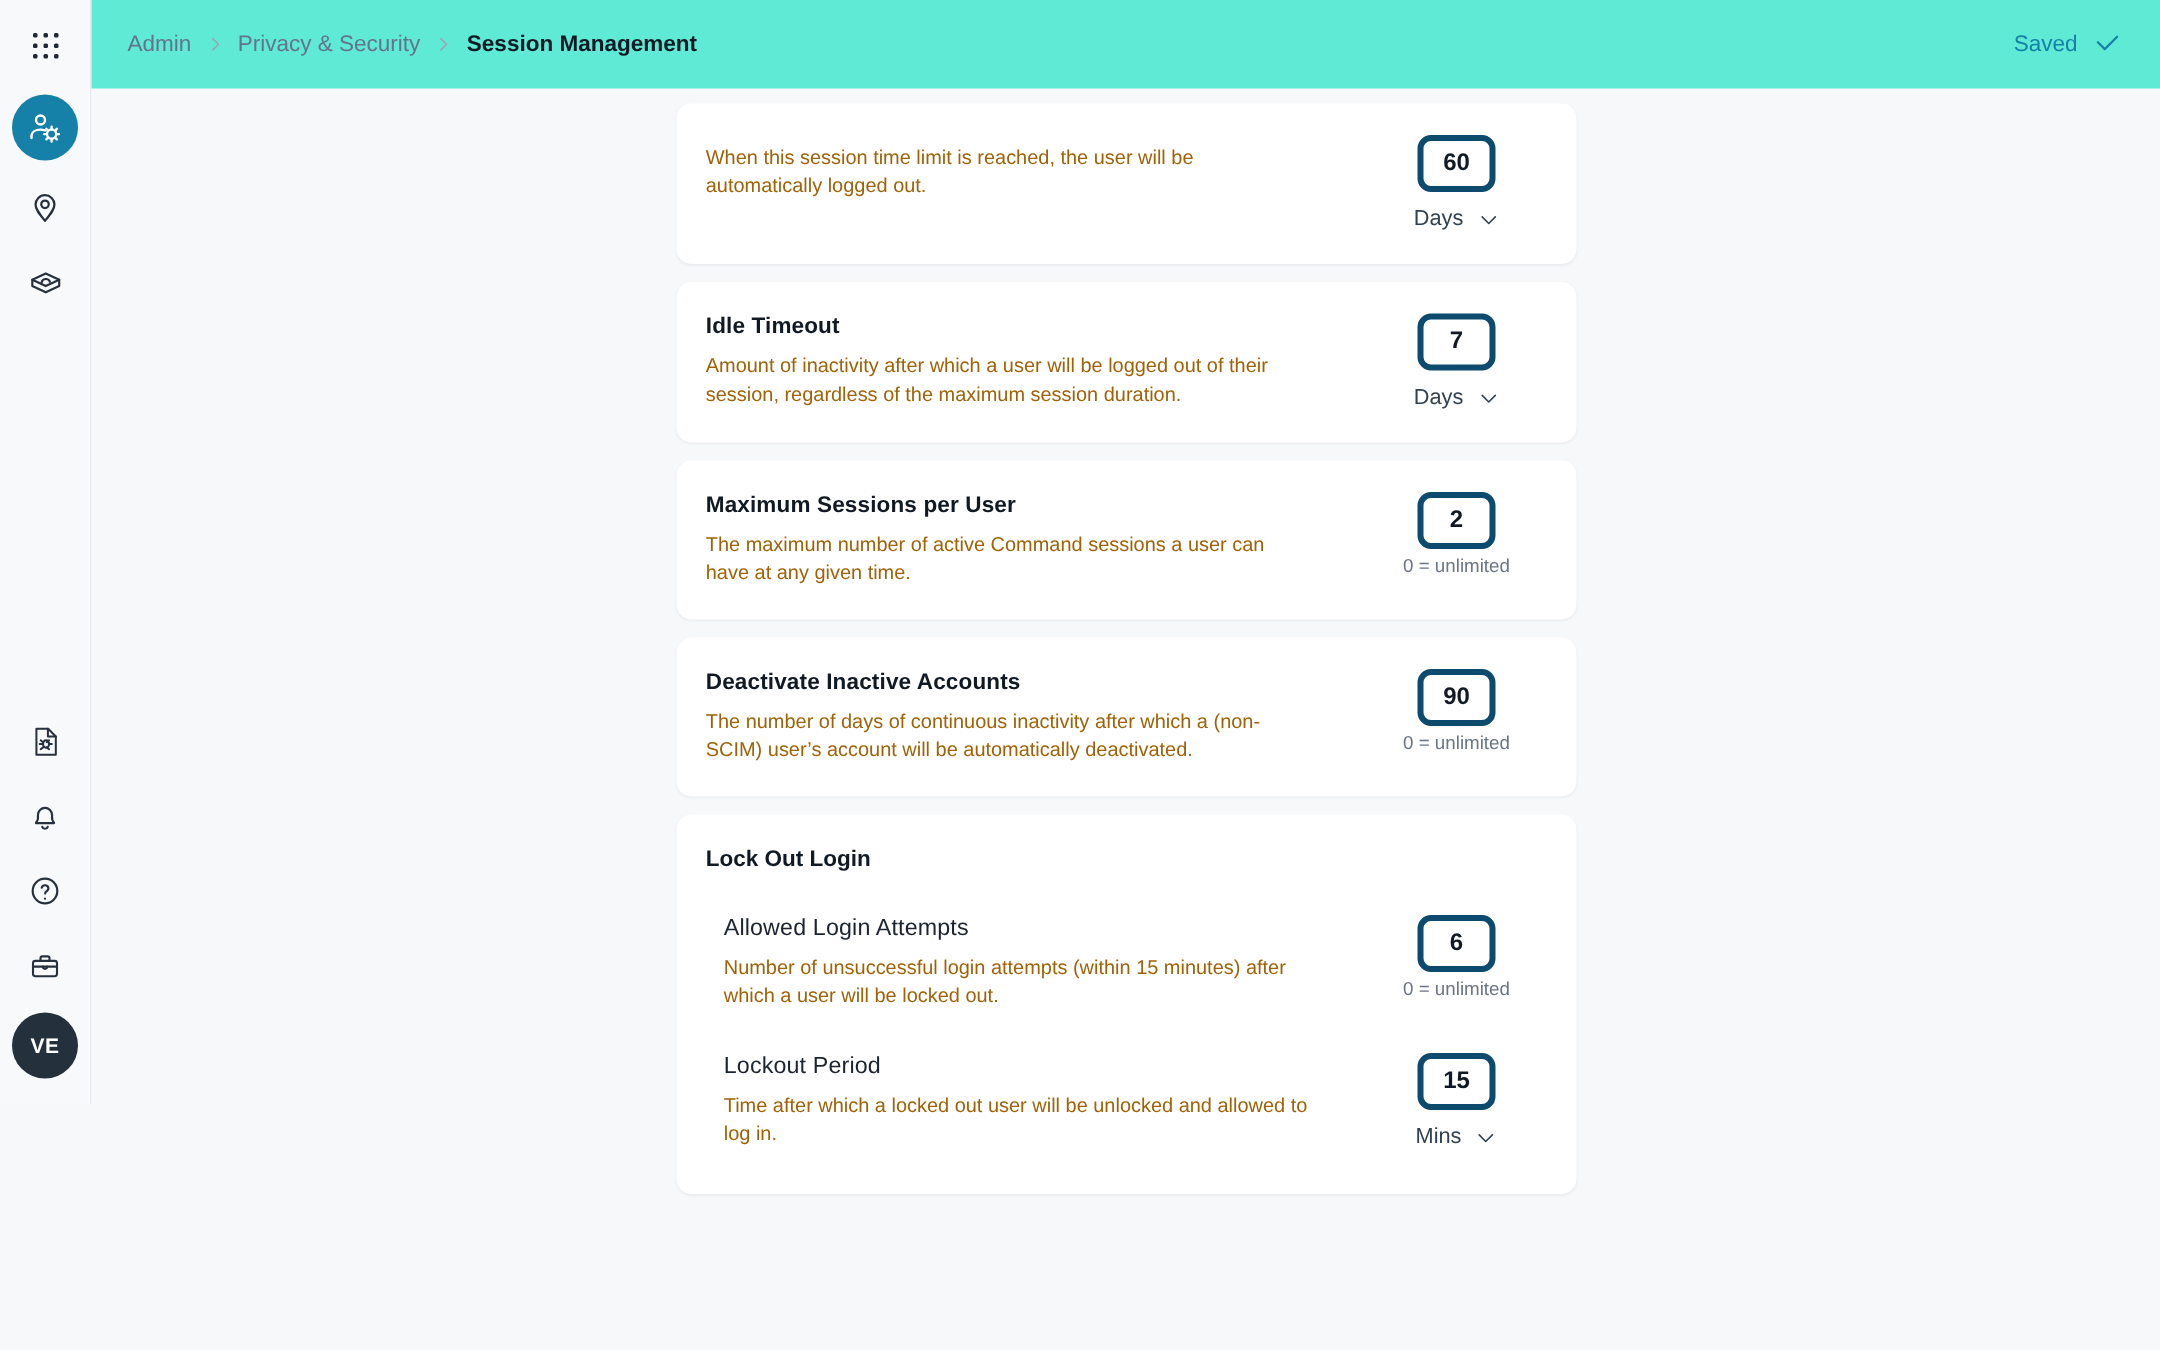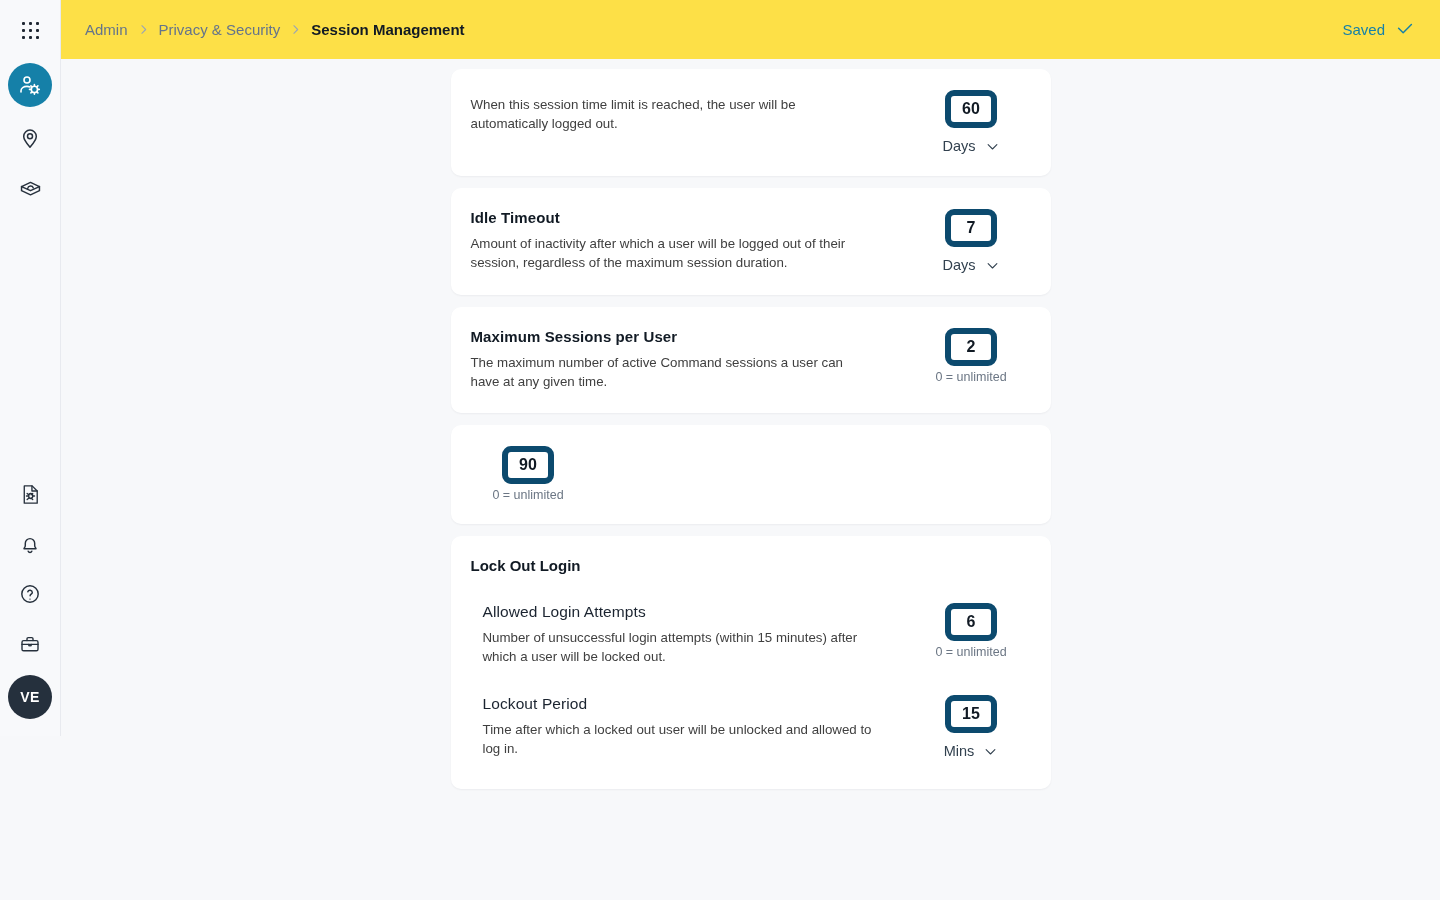--- a/index.html
+++ b/index.html
@@ -121,21 +121,21 @@
     display: flex;
     flex-direction: column;
     background: #f7f8fa;
     min-width: 0;
   }
 
   
   .header {
     height: 59px;
     flex: 0 0 59px;
-    background: #fde047;
+    background: #5eead4;
     display: flex;
     align-items: center;
     padding: 0 24px 0 24px;
   }
   .crumbs {
     display: flex;
     align-items: center;
     font-size: 15px;
   }
   .crumb {
@@ -203,37 +203,37 @@
     letter-spacing: .1px;
   }
   .row .ttl.light {
     font-weight: 400;
     font-size: 15.5px;
     color: #1b2430;
   }
   .row .desc {
     margin-top: 7px;
     font-size: 13.3px;
-    color: #404040;
+    color: #a16207;
     line-height: 18.5px;
     max-width: 400px;
   }
 
   .control {
     width: 115px;
     flex: 0 0 115px;
     display: flex;
     flex-direction: column;
     align-items: center;
     padding-top: 1px;
   }
   .numbox {
     width: 52px;
     height: 38px;
-    border: 6px solid #0c4a6e;
+    border: 4px solid #0c4a6e;
     border-radius: 9px;
     background: #ffffff;
     display: flex;
     align-items: center;
     justify-content: center;
     font-size: 16px;
     font-weight: 700;
     color: #111a24;
     cursor: text;
   }
@@ -450,20 +450,24 @@
             </div>
             <div class="control">
               <div class="numbox">2</div>
               <div class="hint">0 = unlimited</div>
             </div>
           </div>
         </section>
 
         <section class="card">
           <div class="row">
+            <div class="texts">
+              <div class="ttl">Deactivate Inactive Accounts</div>
+              <div class="desc">The number of days of continuous inactivity after which a (non-SCIM) user’s account will be automatically deactivated.</div>
+            </div>
             <div class="control">
               <div class="numbox">90</div>
               <div class="hint">0 = unlimited</div>
             </div>
           </div>
         </section>
 
         <section class="card group">
           <div class="group-title">Lock Out Login</div>
 

